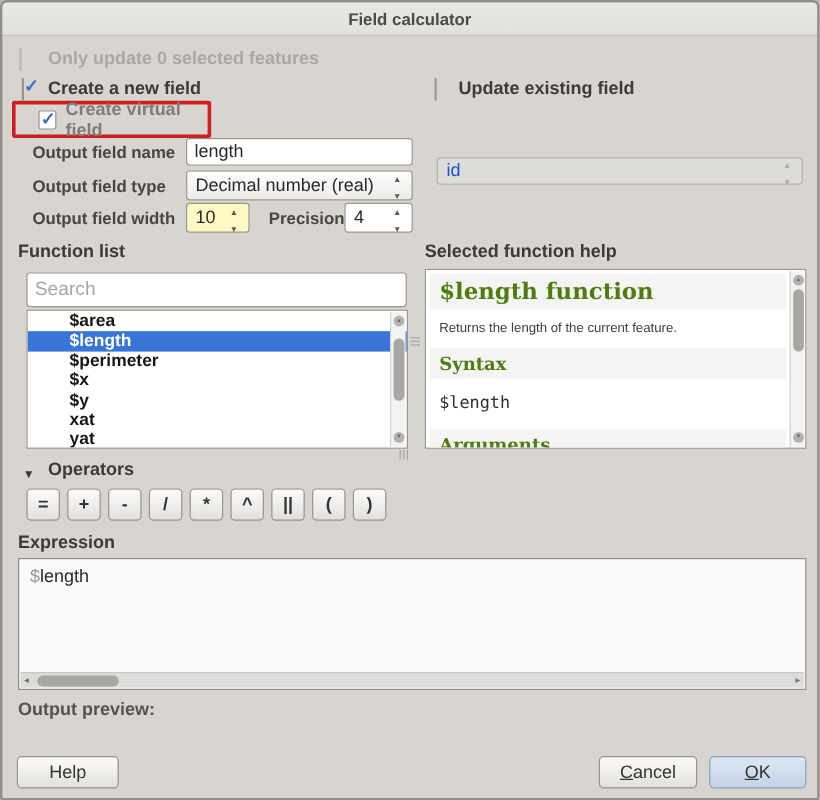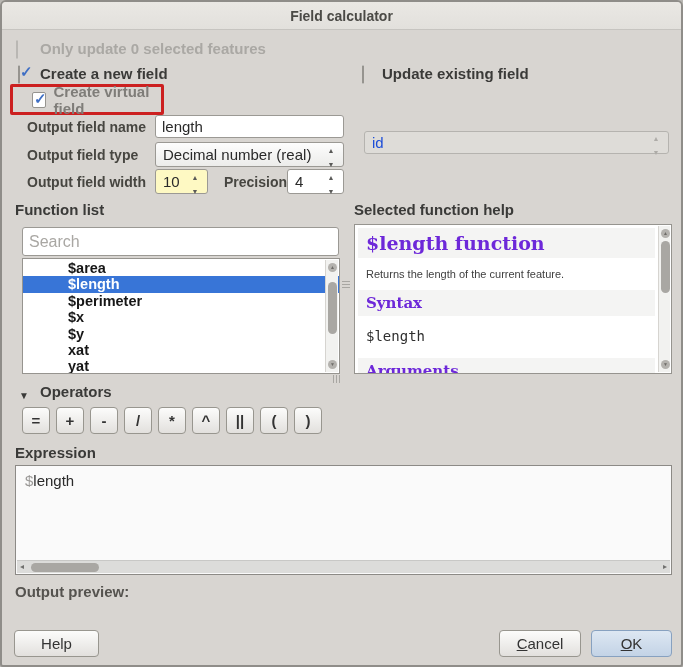--- a/index.html
+++ b/index.html
@@ -43,21 +43,21 @@
   .combo.disabled .spinners { color:#aeaca8; }
   .arr-up::before  { content:"▲"; font-size:7px; }
   .arr-dn::before  { content:"▼"; font-size:7px; }
 
   
   .redbox { border:3px solid #cc2020; border-radius:2px;
         display:flex; align-items:center; padding-left:19px; gap:8px; }
 
   
   .listbox { background:#fff; border:1px solid #96948f; overflow:hidden; }
-  .listrow { height:16.4px; line-height:16.4px; padding-left:45px;
+  .listrow { height:16.4px; line-height:16.4px; padding-left:35px;
         font-size:14.5px; font-weight:700; color:#161616; white-space:nowrap; }
   .listrow.selected { background:#3875d7; color:#fff; }
 
   
   .vscroll { position:absolute; top:1px; bottom:1px; width:13px; right:1px;
         background:#f2f2f0; border-left:1px solid #d6d4d0; }
   .sb-btn { position:absolute; left:2px; width:9px; height:9px; background:#b4b2ae;
         border-radius:50%; color:#6e6c68; font-size:5px; text-align:center; line-height:9px; }
   .sb-btn.up { top:3px; } .sb-btn.dn { bottom:3px; }
   .sb-btn.up::before{ content:"▲"; } .sb-btn.dn::before{ content:"▼"; }
@@ -69,21 +69,21 @@
   .h-arr { position:absolute; top:1px; font-size:8px; color:#70706e; }
   .h-arr.left::before { content:"◂"; } .h-arr.right::before { content:"▸"; }
 
   
   .grip-h { width:8px; height:1px; background:#a8a6a2; box-shadow:0 3px #a8a6a2, 0 6px #a8a6a2; }
   .grip-v { width:1px; height:8px; background:#a8a6a2; box-shadow:3px 0 #a8a6a2, 6px 0 #a8a6a2; }
 
   
   .helpbox { background:#fff; border:1px solid #96948f; overflow:hidden; }
   .help-band { background:#f4f4f3; margin:3px 16px 0 3px; padding:4px 8px;
-        font-family:"DejaVu Serif", serif; font-weight:700; color:#6d28d9; }
+        font-family:"DejaVu Serif", serif; font-weight:700; color:#4d7c0f; }
   .help-title { font-size:19px; }
   .help-sub { font-size:15px; }
   .help-para { margin:10px 8px 10px 11px; font-size:11px; color:#404040; }
   .help-code { margin:12px 8px 14px 11px; font-family:"DejaVu Sans Mono", monospace;
         font-size:14px; color:#2f2f2f; }
 
   
   .btn { background:linear-gradient(#fcfcfb,#e2e0dd); border:1px solid #98968f;
         border-radius:4px; font-size:15px; color:#333; display:flex;
         align-items:center; justify-content:center; cursor:default; }
@@ -110,21 +110,21 @@
   
   <span class="abs cb disabled" style="left:14px; top:39px;"></span>
   <span class="abs blabel dim" style="left:38px; top:38px;">Only update 0 selected features</span>
 
   <span class="abs cb checked" style="left:14px; top:64px;"></span>
   <span class="abs blabel" style="left:38px; top:63px;">Create a new field</span>
 
   <span class="abs cb" style="left:356px; top:64px;"></span>
   <span class="abs blabel" style="left:380px; top:63px;">Update existing field</span>
 
-  <div class="abs redbox" style="left:8px; top:82px; width:154px; height:31px;">
+  <div class="abs redbox" style="left:8px; top:82px; width:166px; height:31px;">
     <span class="cb checked"></span>
     <span class="blabel semidim">Create virtual field</span>
   </div>
 
   
   <span class="abs flabel" style="left:25px; top:117px;">Output field name</span>
   <input class="abs tinput" style="left: 153px; top: 113px; width: 189px; height: 23px;" value="length">
 
   <span class="abs flabel" style="left:25px; top:145px;">Output field type</span>
   <div class="abs combo" style="left:153px; top:140px; width:189px; height:25px;">

